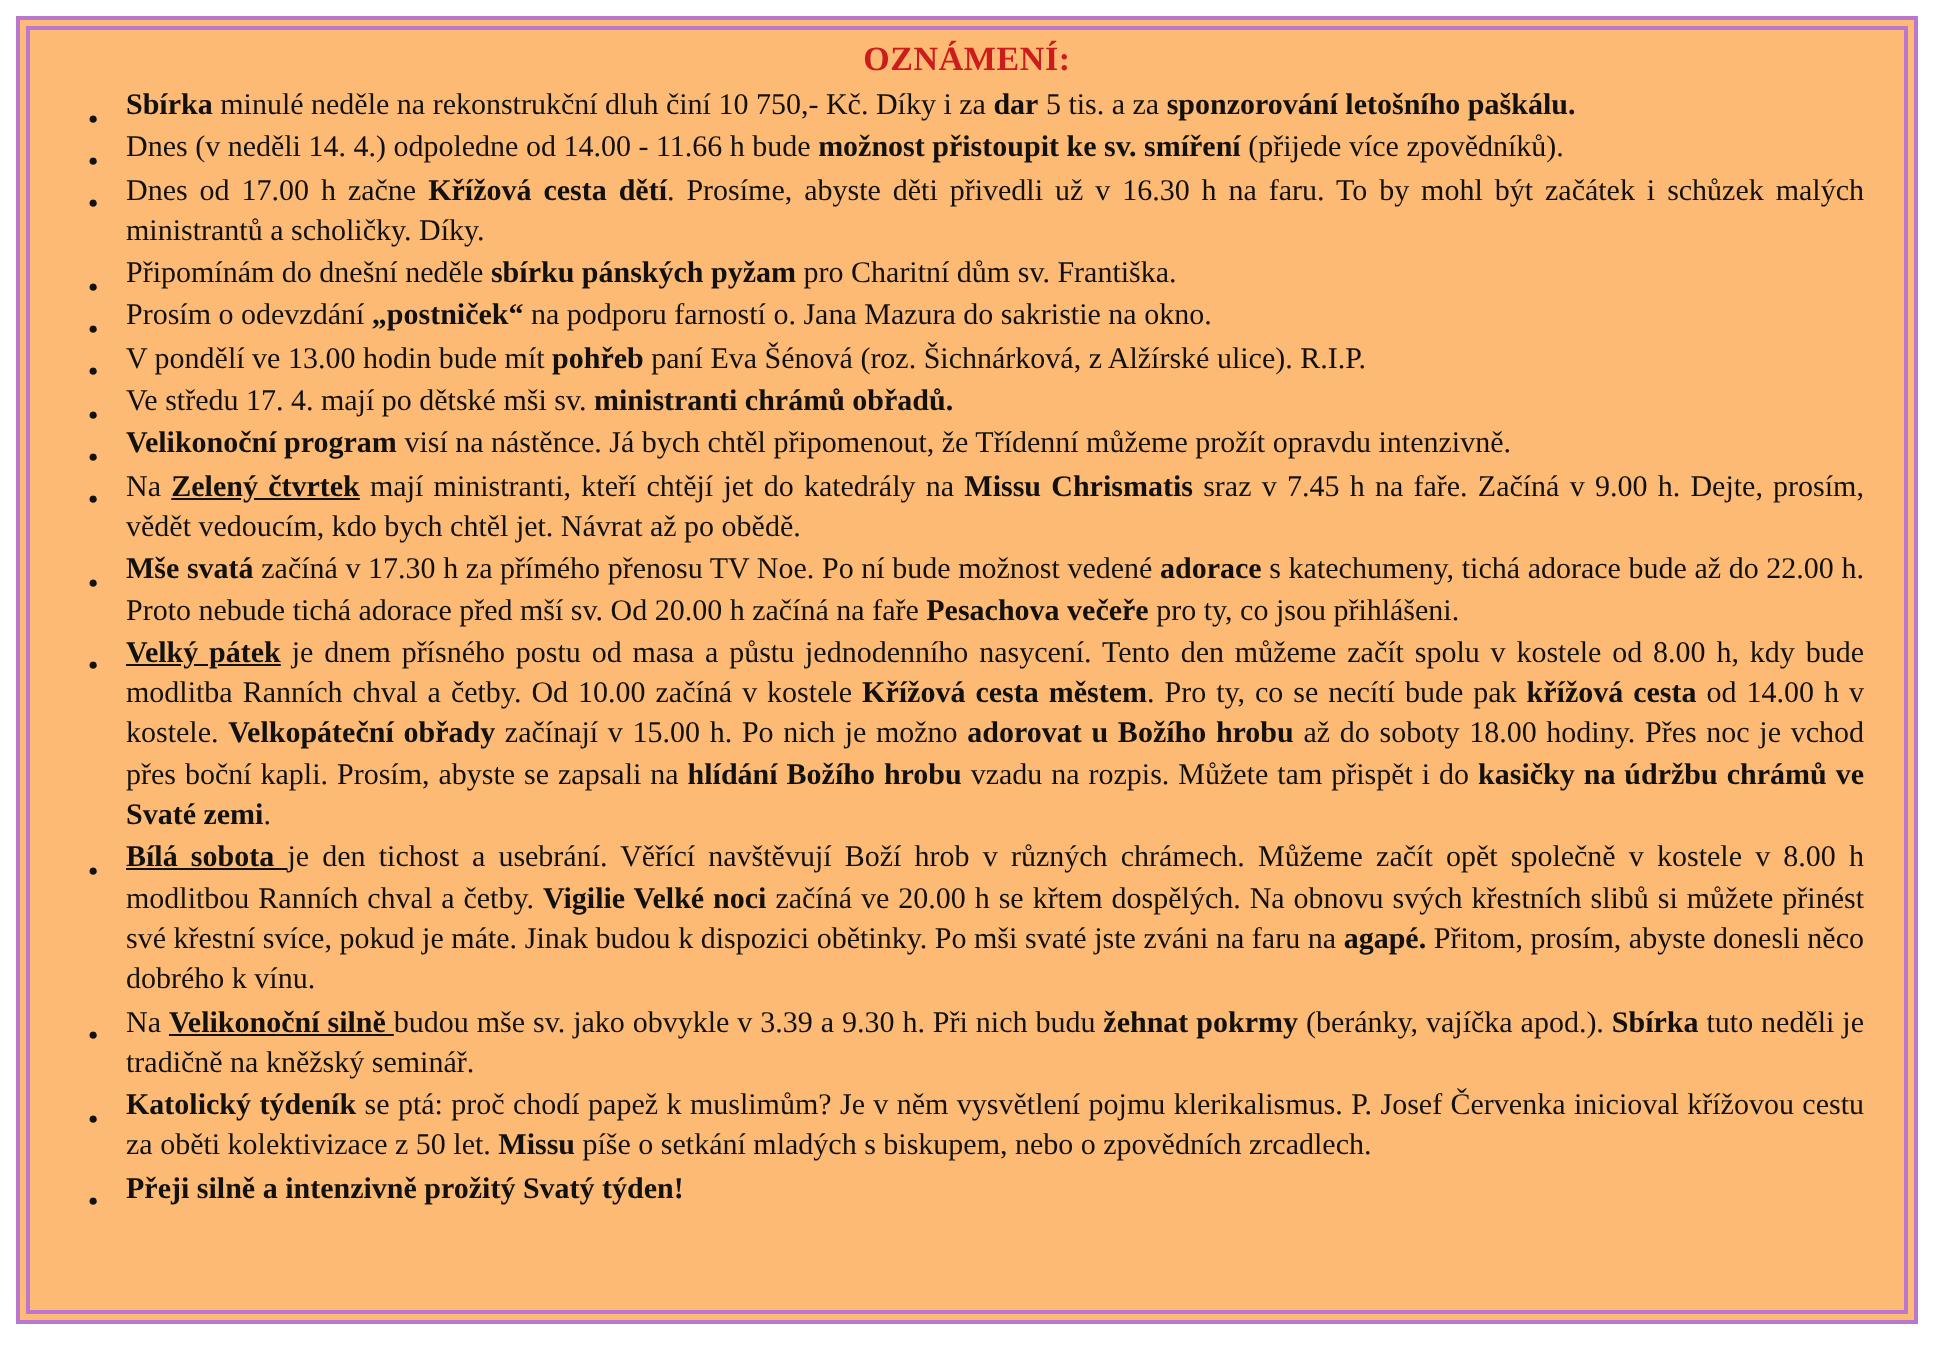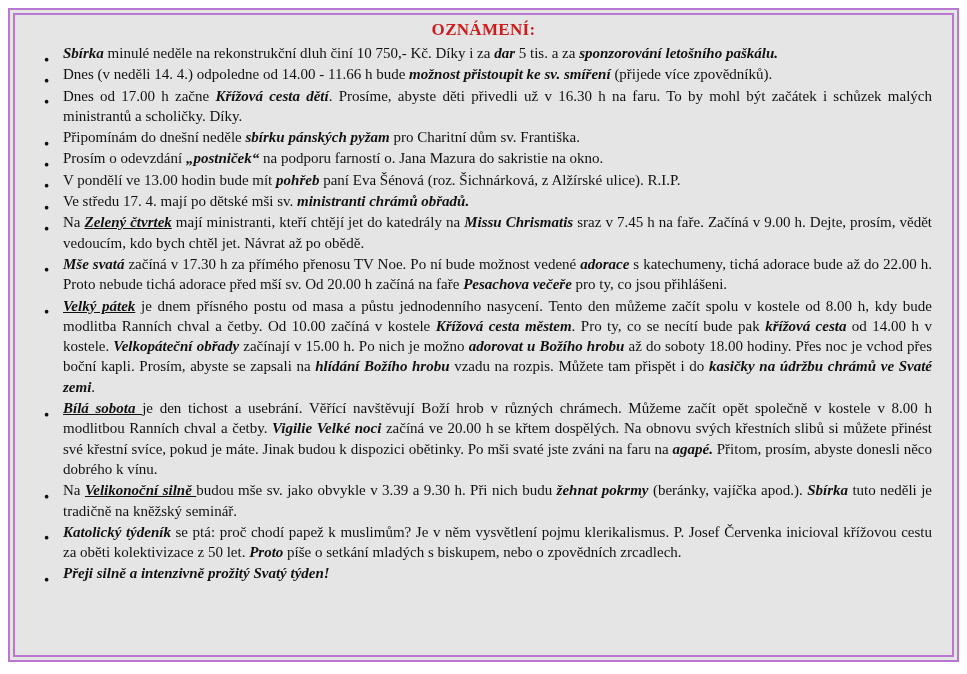--- a/index.html
+++ b/index.html
@@ -14,21 +14,21 @@
     font-family: "Liberation Serif", "DejaVu Serif", serif;
   }
   .frame {
     position: absolute;
     left: 8px;
     top: 8px;
     right: 8px;
     bottom: 12px;
     border: 7px double #ba77cf;
     box-sizing: border-box;
-    background: #e5e5e5;
+    background: #fdba74;
   }
   .content {
     padding: 5px 20px 0 20px;
   }
   .doc-title {
     margin: 0 0 3px 0;
     text-align: center;
     font-size: 17px;
     font-weight: bold;
     color: #cc1c1c;
@@ -49,39 +49,40 @@
     text-align: justify;
   }
   ul.announcements li::before {
     content: "●";
     position: absolute;
     left: 9px;
     top: 5.5px;
     font-size: 8.5px;
     color: #111111;
   }
-  .b { font-weight: bold; font-style: italic; }
+  .b { font-weight: bold; }
   .u { text-decoration: underline; margin-top: 46px; }
 </style>
 </head>
 <body>
 
 <div class="frame">
   <div class="content">
     <h1 class="doc-title">OZNÁMENÍ:</h1>
     <ul class="announcements">
         <li><span class="b">Sbírka</span><span> minulé neděle na rekonstrukční dluh činí 10 750,- Kč. Díky i za </span><span class="b">dar</span><span> 5 tis. a za </span><span class="b">sponzorování letošního paškálu.</span></li>
         <li><span>Dnes (v neděli 14. 4.) odpoledne od 14.00 - 11.66 h bude </span><span class="b">možnost přistoupit ke sv. smíření</span><span> (přijede více zpovědníků).</span></li>
         <li><span>Dnes od 17.00 h začne </span><span class="b">Křížová cesta dětí</span><span>. Prosíme, abyste děti přivedli už v 16.30 h na faru. To by mohl být začátek i schůzek malých ministrantů a scholičky. Díky.</span></li>
         <li><span>Připomínám do dnešní neděle </span><span class="b">sbírku pánských pyžam</span><span> pro Charitní dům sv. Františka.</span></li>
         <li><span>Prosím o odevzdání </span><span class="b">„postniček“</span><span> na podporu farností o. Jana Mazura do sakristie na okno.</span></li>
         <li><span>V pondělí ve 13.00 hodin bude mít </span><span class="b">pohřeb</span><span> paní Eva Šénová (roz. Šichnárková, z Alžírské ulice). R.I.P.</span></li>
         <li><span>Ve středu 17. 4. mají po dětské mši sv. </span><span class="b">ministranti chrámů obřadů.</span></li>
+        <li><span class="b">Velikonoční program</span><span> visí na nástěnce. Já bych chtěl připomenout, že Třídenní můžeme prožít opravdu intenzivně.</span></li>
         <li><span>Na </span><span class="b u">Zelený čtvrtek</span><span> mají ministranti, kteří chtějí jet do katedrály na </span><span class="b">Missu Chrismatis</span><span> sraz v 7.45 h na faře. Začíná v 9.00 h. Dejte, prosím, vědět vedoucím, kdo bych chtěl jet. Návrat až po obědě.</span></li>
         <li><span class="b">Mše svatá</span><span> začíná v 17.30 h za přímého přenosu TV Noe. Po ní bude možnost vedené </span><span class="b">adorace</span><span> s katechumeny, tichá adorace bude až do 22.00 h. Proto nebude tichá adorace před mší sv. Od 20.00 h začíná na faře </span><span class="b">Pesachova večeře</span><span> pro ty, co jsou přihlášeni.</span></li>
         <li><span class="b u">Velký pátek</span><span> je dnem přísného postu od masa a půstu jednodenního nasycení. Tento den můžeme začít spolu v kostele od 8.00 h, kdy bude modlitba Ranních chval a četby. Od 10.00 začíná v kostele </span><span class="b">Křížová cesta městem</span><span>. Pro ty, co se necítí bude pak </span><span class="b">křížová cesta</span><span> od 14.00 h v kostele. </span><span class="b">Velkopáteční obřady</span><span> začínají v 15.00 h. Po nich je možno </span><span class="b">adorovat u Božího hrobu</span><span> až do soboty 18.00 hodiny. Přes noc je vchod přes boční kapli. Prosím, abyste se zapsali na </span><span class="b">hlídání Božího hrobu</span><span> vzadu na rozpis. Můžete tam přispět i do </span><span class="b">kasičky na údržbu chrámů ve Svaté zemi</span><span>.</span></li>
         <li><span class="b u">Bílá sobota </span><span>je den tichost a usebrání. Věřící navštěvují Boží hrob v různých chrámech. Můžeme začít opět společně v kostele v 8.00 h modlitbou Ranních chval a četby. </span><span class="b">Vigilie Velké noci</span><span> začíná ve 20.00 h se křtem dospělých. Na obnovu svých křestních slibů si můžete přinést své křestní svíce, pokud je máte. Jinak budou k dispozici obětinky. Po mši svaté jste zváni na faru na </span><span class="b">agapé.</span><span> Přitom, prosím, abyste donesli něco dobrého k vínu.</span></li>
         <li><span>Na </span><span class="b u">Velikonoční silně </span><span>budou mše sv. jako obvykle v 3.39 a 9.30 h. Při nich budu </span><span class="b">žehnat pokrmy</span><span> (beránky, vajíčka apod.). </span><span class="b">Sbírka</span><span> tuto neděli je tradičně na kněžský seminář.</span></li>
-        <li><span class="b">Katolický týdeník</span><span> se ptá: proč chodí papež k muslimům? Je v něm vysvětlení pojmu klerikalismus. P. Josef Červenka inicioval křížovou cestu za oběti kolektivizace z 50 let. </span><span class="b">Proto</span><span> píše o setkání mladých s biskupem, nebo o zpovědních zrcadlech.</span></li>
+        <li><span class="b">Katolický týdeník</span><span> se ptá: proč chodí papež k muslimům? Je v něm vysvětlení pojmu klerikalismus. P. Josef Červenka inicioval křížovou cestu za oběti kolektivizace z 50 let. </span><span class="b">Missu</span><span> píše o setkání mladých s biskupem, nebo o zpovědních zrcadlech.</span></li>
         <li><span class="b">Přeji silně a intenzivně prožitý Svatý týden!</span></li>
       </ul>
   </div>
 </div>
 
 </body></html>

